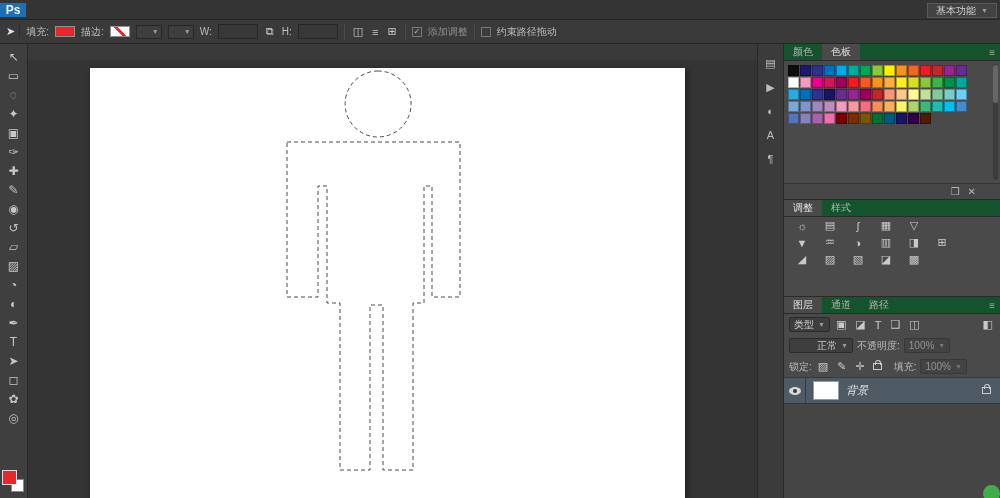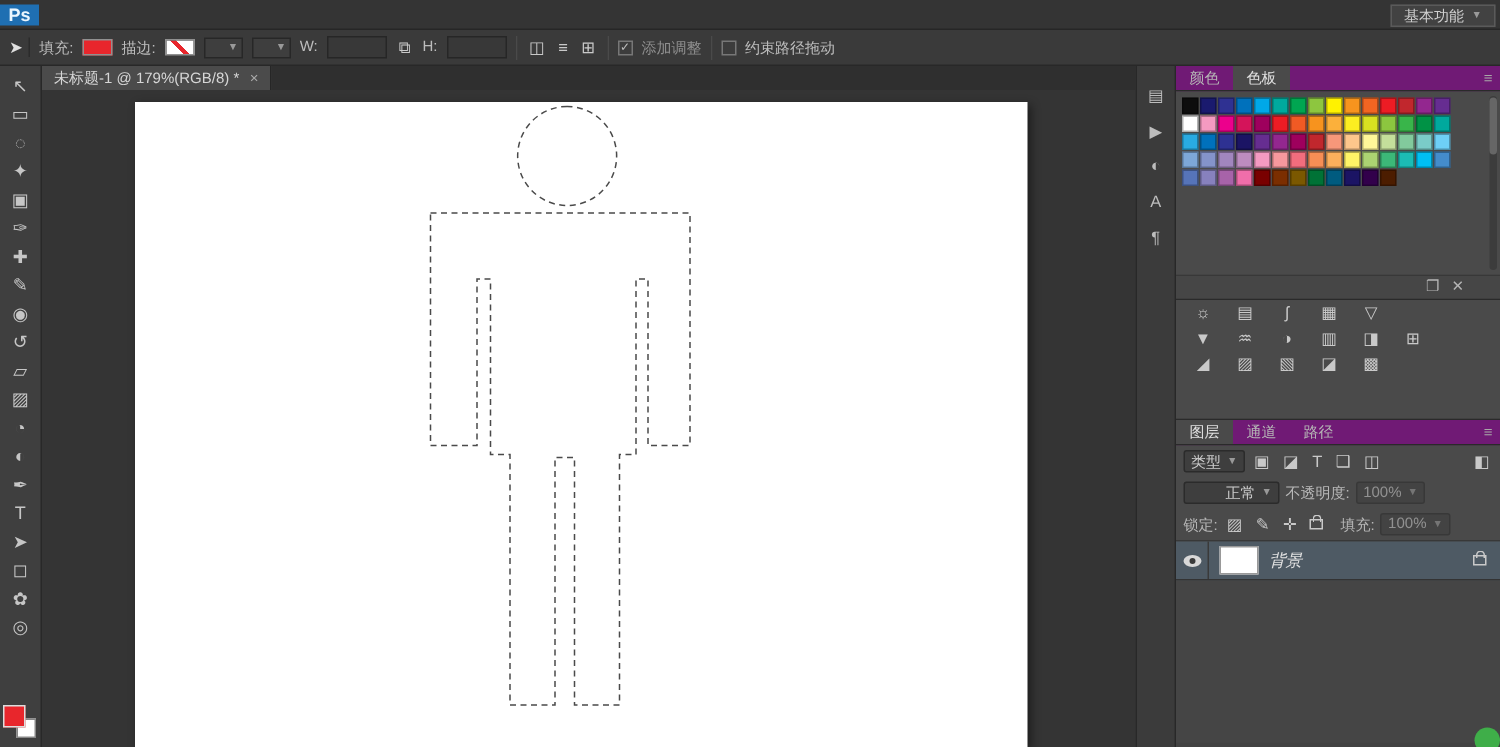--- a/index.html
+++ b/index.html
@@ -43,21 +43,21 @@
 .canvas-white{position:absolute;left:62px;top:8px;width:595px;height:430px;background:#fff;box-shadow:2px 2px 6px rgba(0,0,0,.45)}
 .ants{fill:none;stroke:#4a4a4a;stroke-width:1;stroke-dasharray:4 3}
 
 
 .rail{position:absolute;left:757px;top:44px;width:26px;height:454px;background:#3b3b3b;border-left:1px solid #282828;display:flex;flex-direction:column;align-items:center;padding-top:8px;gap:2px}
 .rail-icon{width:22px;height:22px;display:flex;align-items:center;justify-content:center;color:#bdbdbd;font-size:11px}
 
 
 .panels{position:absolute;left:783px;top:44px;width:217px;height:454px;background:#424242;border-left:1px solid #282828}
 .panel{border-bottom:1px solid #2a2a2a}
-.panel-tabstrip{display:flex;align-items:stretch;height:17px;background:#701a75;border-bottom:1px solid #2a2a2a;font-size:10px;color:#b5b5b5}
+.panel-tabstrip{display:flex;align-items:stretch;height:17px;background:#14532d;border-bottom:1px solid #2a2a2a;font-size:10px;color:#b5b5b5}
 .panel-tabs{display:flex}
 .panel-tab{padding:2px 9px;display:flex;align-items:center}
 .panel-tab.active{background:#4a4a4a;color:#e0e0e0}
 .panel-menu-icon{margin-left:auto;padding:2px 5px;color:#a8a8a8;display:flex;align-items:center}
 .panel-body{background:#4a4a4a;position:relative}
 
 
 .swatch-grid{display:flex;flex-wrap:wrap;width:194px;padding:4px 0 0 4px}
 .swatch{width:11px;height:11px;margin:0 1px 1px 0;border:1px solid rgba(0,0,0,.3)}
 .sw-scroll{position:absolute;right:2px;top:3px;width:5px;height:116px;background:#3c3c3c;border-radius:3px}
@@ -124,26 +124,20 @@
         <span class="icon-btn">⊞</span>
       </span>
     <span class="opt-sep"></span>
     <span class="chk">✓</span>
     <span class="opt-label dimtext">添加调整</span>
     <span class="opt-sep"></span>
     <span class="chk"></span>
     <span class="opt-label">约束路径拖动</span>
   </div>
 
-  <div class="tabbar">
-    <div class="doc-tab">
-      <span>未标题-1 @ 179%(RGB/8) *</span>
-      <span class="doc-close">×</span>
-    </div>
-  </div>
 
   <div class="toolbar" id="tool-column">
     <div class="tool">↖</div>
       <div class="tool">▭</div>
       <div class="tool">◌</div>
       <div class="tool">✦</div>
       <div class="tool">▣</div>
       <div class="tool">✑</div>
       <div class="tool">✚</div>
       <div class="tool">✎</div>
@@ -271,20 +265,26 @@
             <div class="sw-thumb"></div>
           </div>
       </div>
       <div class="sw-bottom">
         <span>❐</span>
         <span>✕</span>
       </div>
     </div>
 
     <div class="panel">
+      <div class="panel-tabstrip">
+        <div class="panel-tabs" id="adj-tabs">
+            <div class="panel-tab active">调整</div>
+            <div class="panel-tab">样式</div>
+          </div>
+      </div>
       <div class="panel-body" style="height:79px">
         <div id="adj-rows">
             <div class="adj-row">
               <span class="adj-icon">☼</span>
               <span class="adj-icon">▤</span>
               <span class="adj-icon">ʃ</span>
               <span class="adj-icon">▦</span>
               <span class="adj-icon">▽</span>
             </div>
             <div class="adj-row">

